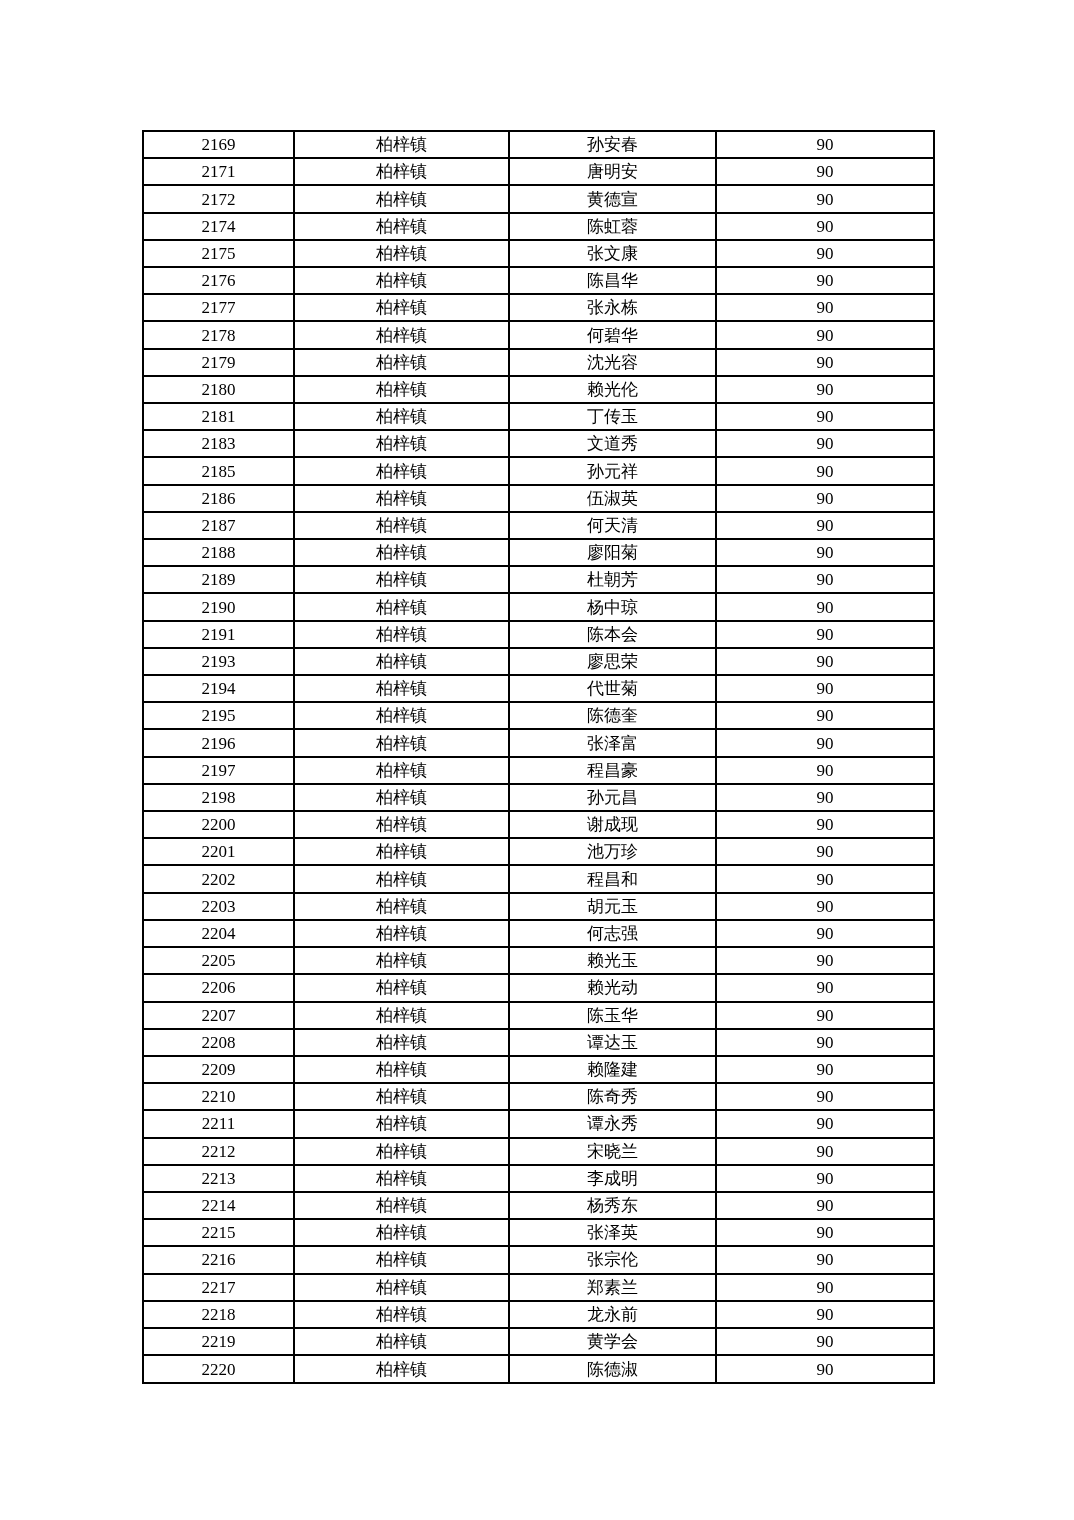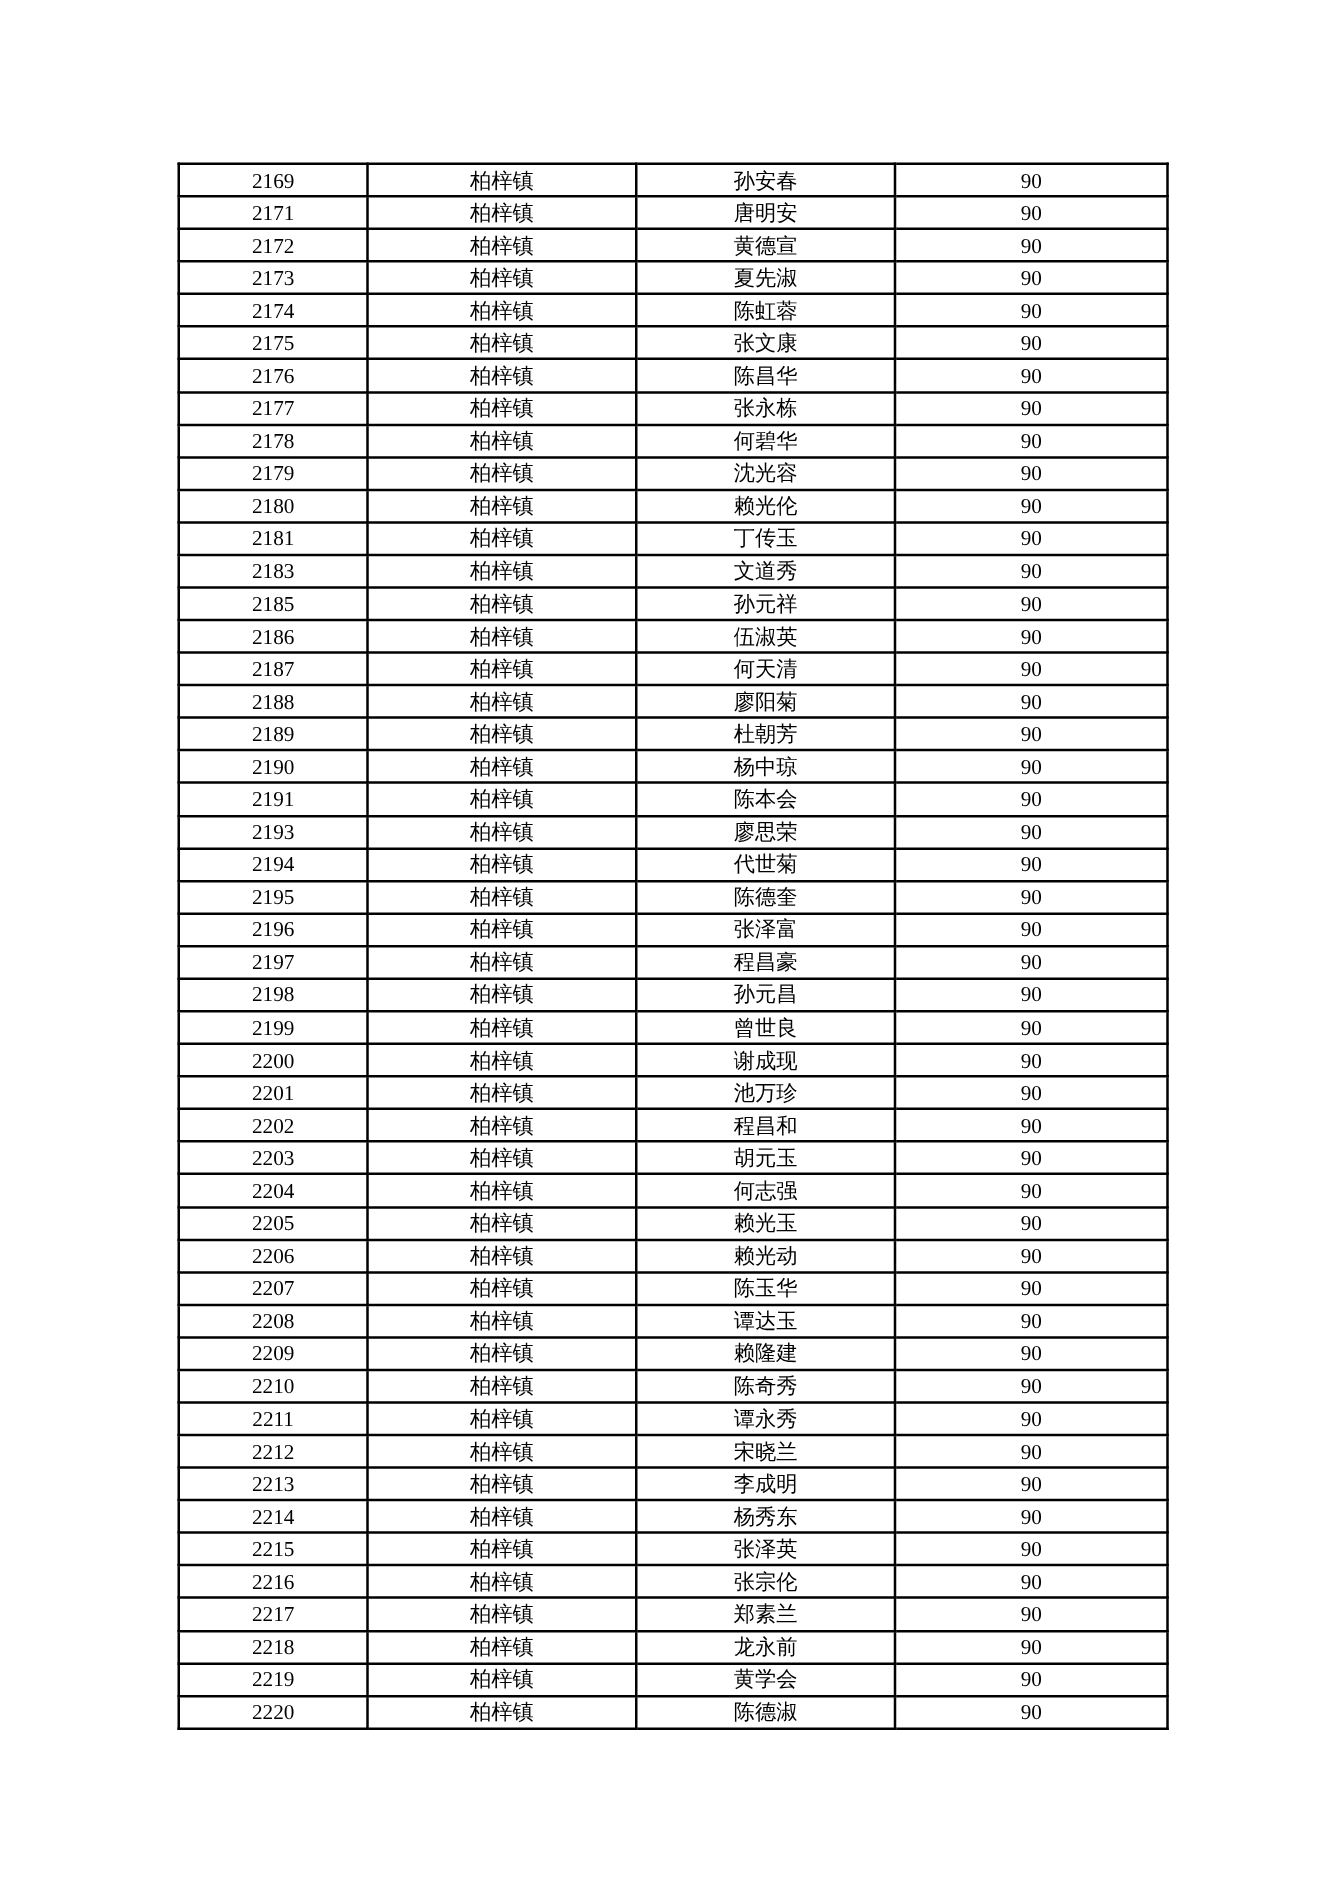--- a/index.html
+++ b/index.html
@@ -69,26 +69,20 @@
           <td>唐明安</td>
           <td>90</td>
         </tr>
         <tr>
           <td>2172</td>
           <td>柏梓镇</td>
           <td>黄德宣</td>
           <td>90</td>
         </tr>
         <tr>
-          <td>2173</td>
-          <td>柏梓镇</td>
-          <td>夏先淑</td>
-          <td>90</td>
-        </tr>
-        <tr>
           <td>2174</td>
           <td>柏梓镇</td>
           <td>陈虹蓉</td>
           <td>90</td>
         </tr>
         <tr>
           <td>2175</td>
           <td>柏梓镇</td>
           <td>张文康</td>
           <td>90</td>
@@ -204,26 +198,20 @@
         <tr>
           <td>2197</td>
           <td>柏梓镇</td>
           <td>程昌豪</td>
           <td>90</td>
         </tr>
         <tr>
           <td>2198</td>
           <td>柏梓镇</td>
           <td>孙元昌</td>
-          <td>90</td>
-        </tr>
-        <tr>
-          <td>2199</td>
-          <td>柏梓镇</td>
-          <td>曾世良</td>
           <td>90</td>
         </tr>
         <tr>
           <td>2200</td>
           <td>柏梓镇</td>
           <td>谢成现</td>
           <td>90</td>
         </tr>
         <tr>
           <td>2201</td>

